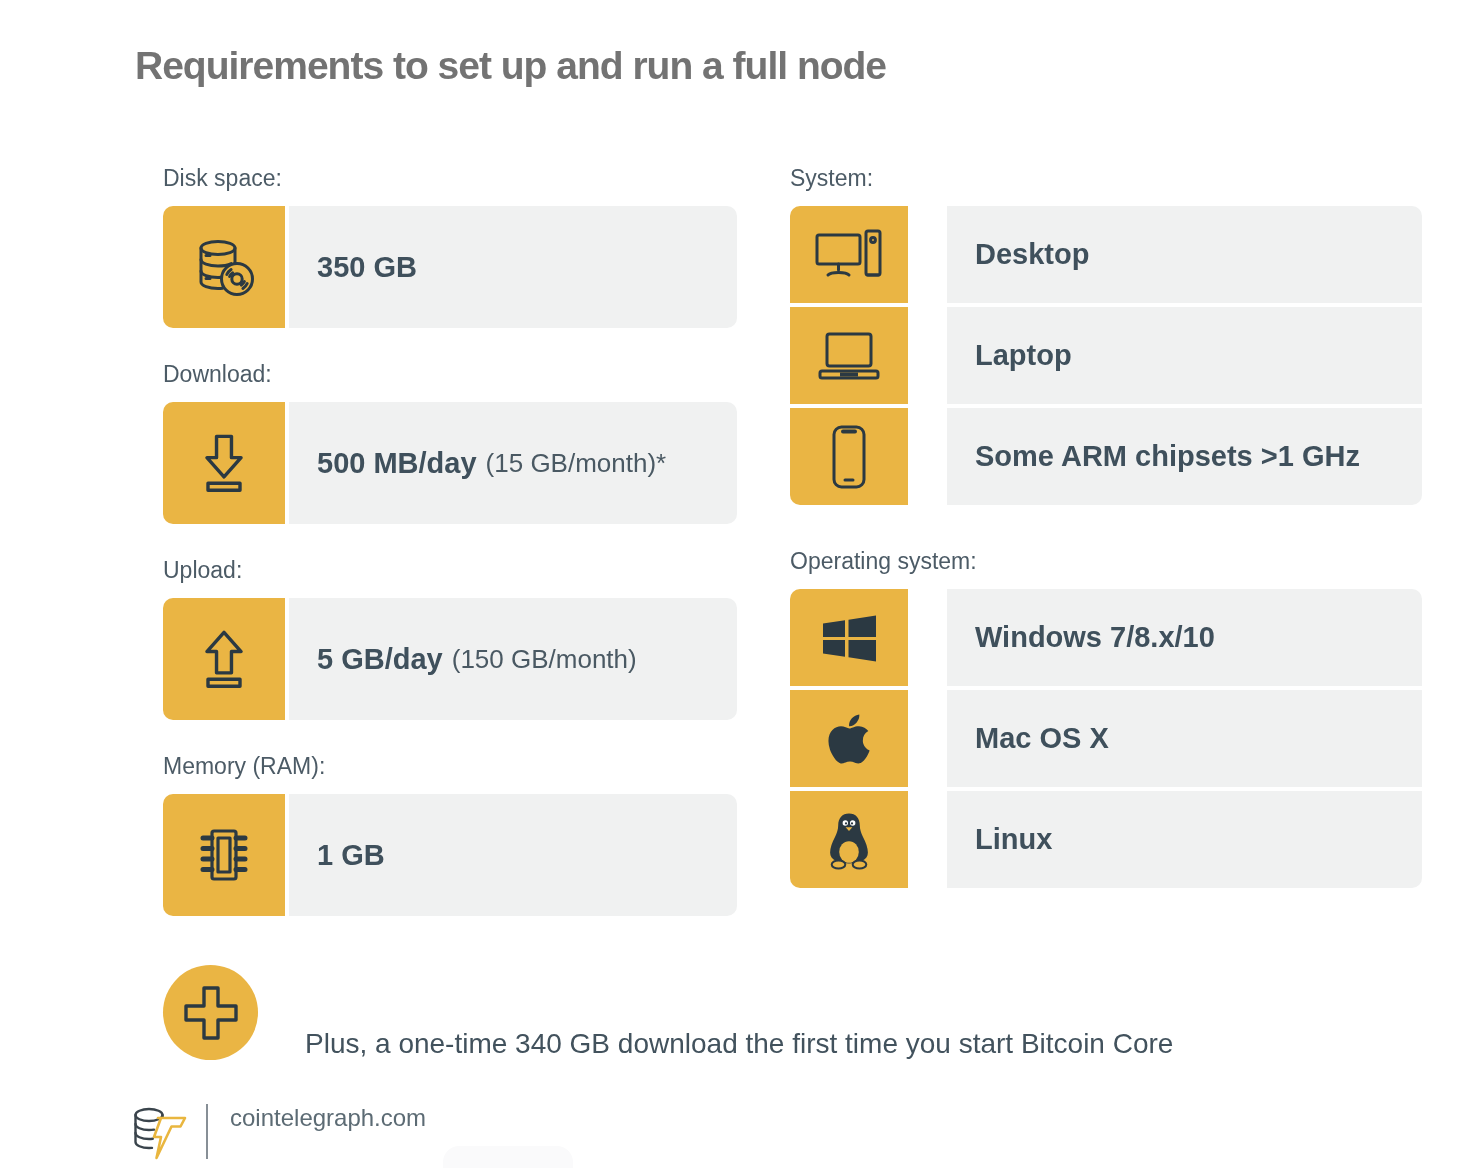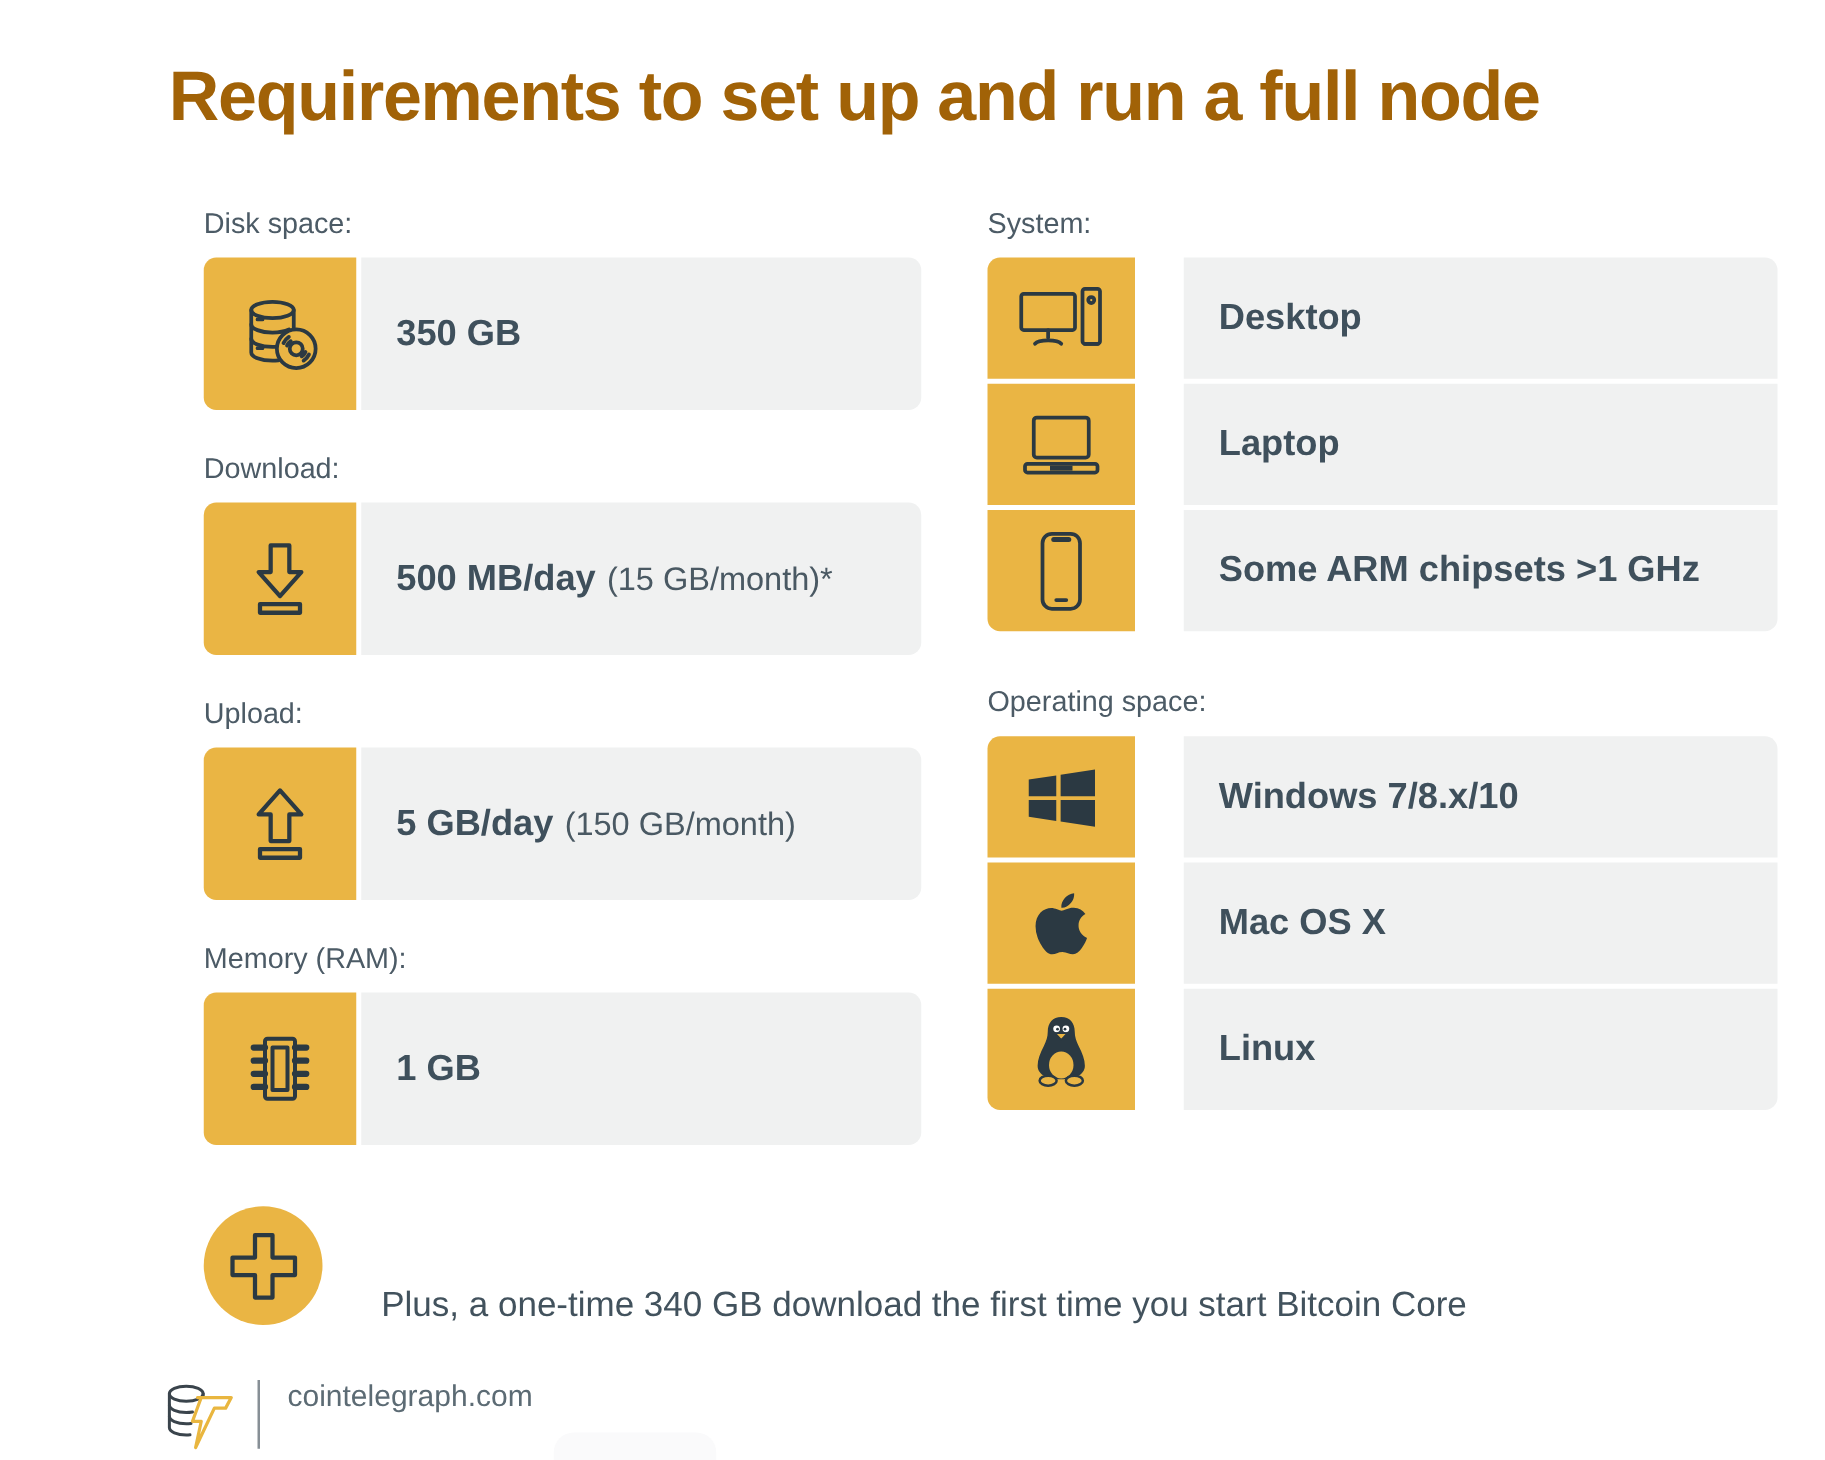--- a/index.html
+++ b/index.html
@@ -3,21 +3,21 @@
 <meta charset="utf-8">
 <style>
   * { margin:0; padding:0; box-sizing:border-box; }
   html,body { background:#ffffff; }
   body {
     width:1460px; height:1168px; position:relative; overflow:hidden;
     font-family:"Liberation Sans", sans-serif; color:#3f505c;
   }
   .page-title {
     position:absolute; left:135px; top:44px;
-    font-size:56px; font-weight:bold; letter-spacing:-1px; color:#a16207;
+    font-size:39px; font-weight:bold; letter-spacing:-1px; color:#737373;
   }
   .col { position:absolute; }
   .left-col  { left:163px; top:165px; width:574px; }
   .right-col { left:790px; top:165px; width:632px; }
   .sec-label {
     font-size:23px; color:#4c5b66; line-height:26px; margin-bottom:15px;
   }
   .sec { margin-bottom:33px; }
   .group { margin-bottom:43px; }
   .req-row { display:flex; }
@@ -183,21 +183,21 @@
           <path d="M15,56 h8"></path>
         </svg>
       </div>
       <div class="panel">
         <span class="val">Some ARM chipsets &gt;1 GHz</span>
       </div>
     </div>
   </div>
 
   <div class="group">
-    <div class="sec-label">Operating space:</div>
+    <div class="sec-label">Operating system:</div>
 
     <div class="req-row first">
       <div class="icon-box">
         <svg width="58" height="56" viewBox="0 0 58 56" fill="#2b3942">
           <path d="M3,13.6 L25,10.3 V27 H3 z"></path>
           <path d="M28.5,9.8 L56,5.6 V27 H28.5 z"></path>
           <path d="M3,30 H25 V46.7 L3,43.4 z"></path>
           <path d="M28.5,30 H56 V51.4 L28.5,47.2 z"></path>
         </svg>
       </div>

